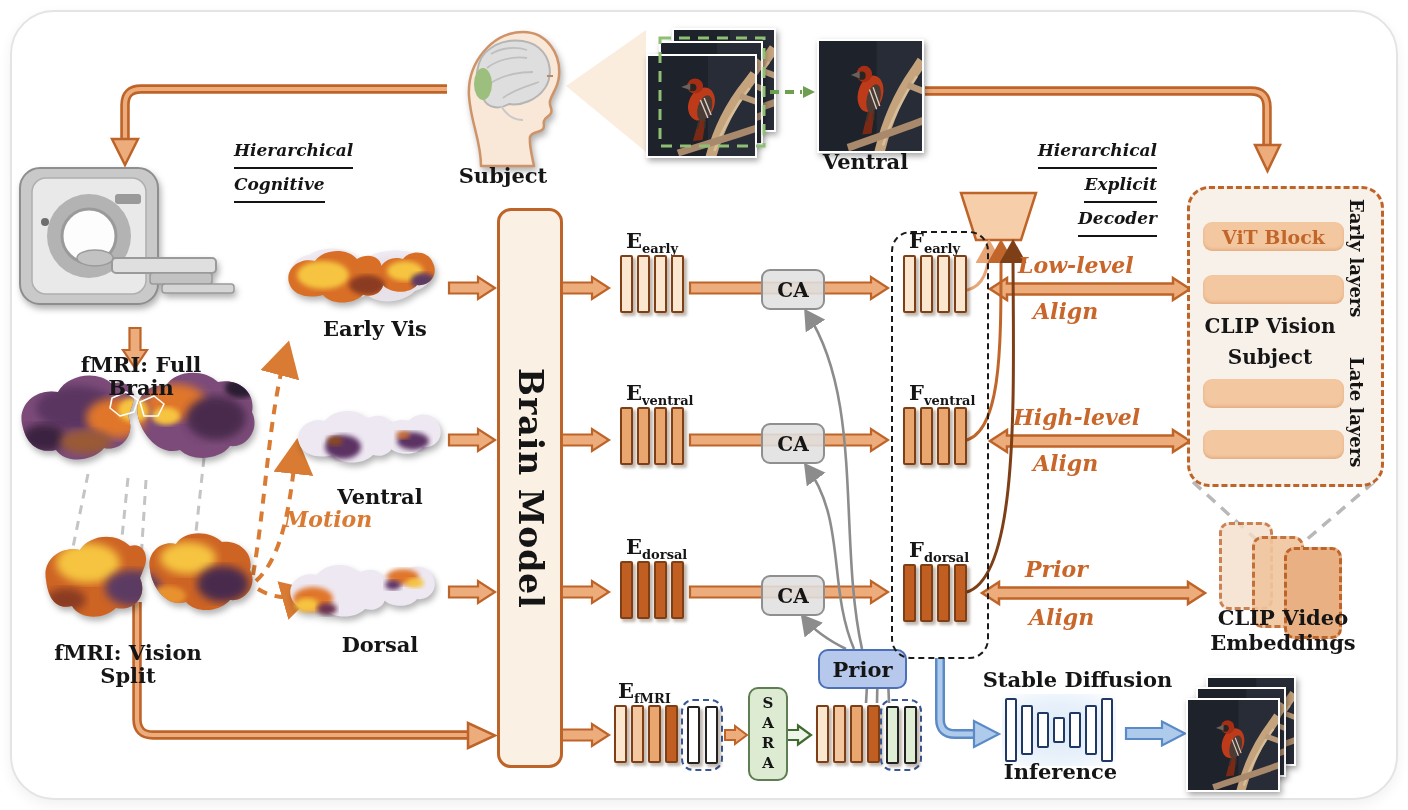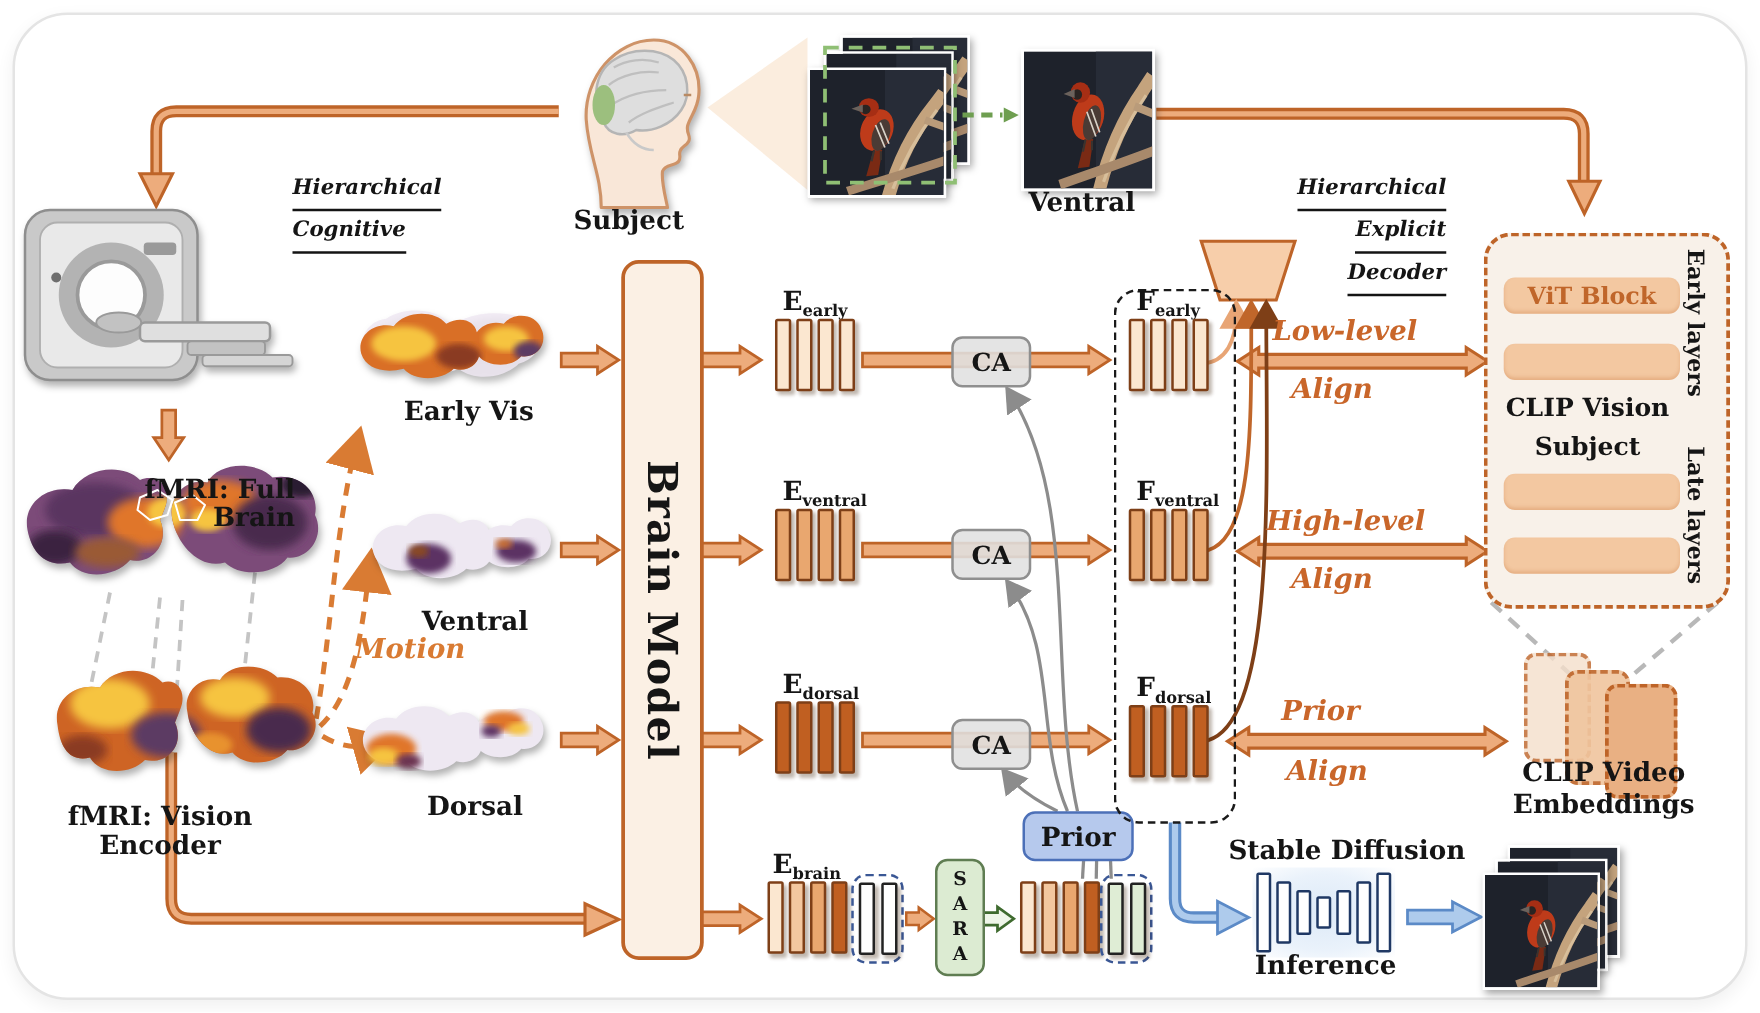--- a/index.html
+++ b/index.html
@@ -376,22 +376,22 @@
     <span class="ul">Cognitive</span><br>
   </div>
   <div class="abs title" style="left:985px;top:135px;width:172px;text-align:right">
     <span class="ul">Hierarchical</span><br>
     <span class="ul">Explicit</span><br>
     <span class="ul">Decoder</span>
   </div>
 
   <div class="abs lbl" style="left:438px;top:164px;width:130px">Subject</div>
   <div class="abs lbl" style="left:798px;top:150px;width:135px">Ventral</div>
-  <div class="abs lbl" style="left:46px;top:379px;width:190px;text-align:right">fMRI: Full Brain</div>
-  <div class="abs lbl" style="left:28px;top:641px;width:200px">fMRI: Vision Encoder</div>
+  <div class="abs lbl" style="left:46px;top:353px;width:190px;text-align:center">fMRI: Full Brain</div>
+  <div class="abs lbl" style="left:28px;top:641px;width:200px">fMRI: Vision Split</div>
   <div class="abs lbl" style="left:310px;top:317px;width:130px">Early Vis</div>
   <div class="abs lbl" style="left:325px;top:485px;width:110px">Ventral</div>
   <div class="abs lbl" style="left:330px;top:633px;width:100px">Dorsal</div>
   <div class="abs split" style="left:284px;top:506px">Motion</div>
 
   <div class="abs brainmodel">
     <span>Brain Model</span>
   </div>
 
   <div class="abs elab" style="left:626px;top:228px">
@@ -415,21 +415,21 @@
   <div class="abs elab" style="left:626px;top:534px">
     <span>E</span><sub>dorsal</sub></div>
   <div class="abs bars" style="left:620px;top:561px">
     <div class="bar b-dark"></div>
       <div class="bar b-dark"></div>
       <div class="bar b-dark"></div>
       <div class="bar b-dark"></div>
     </div>
 
   <div class="abs elab" style="left:618px;top:678px">
-    <span>E</span><sub>brain</sub></div>
+    <span>E</span><sub>fMRI</sub></div>
   <div class="abs bars" style="left:614px;top:705px">
     <div class="bar b-light"></div>
       <div class="bar b-mlight"></div>
       <div class="bar b-med"></div>
       <div class="bar b-dark"></div>
     </div>
   <div class="abs dashwrap" style="left:681px;top:699px;width:38px;height:68px">
     <div class="bar b-white"></div>
       <div class="bar b-white"></div>
     </div>

